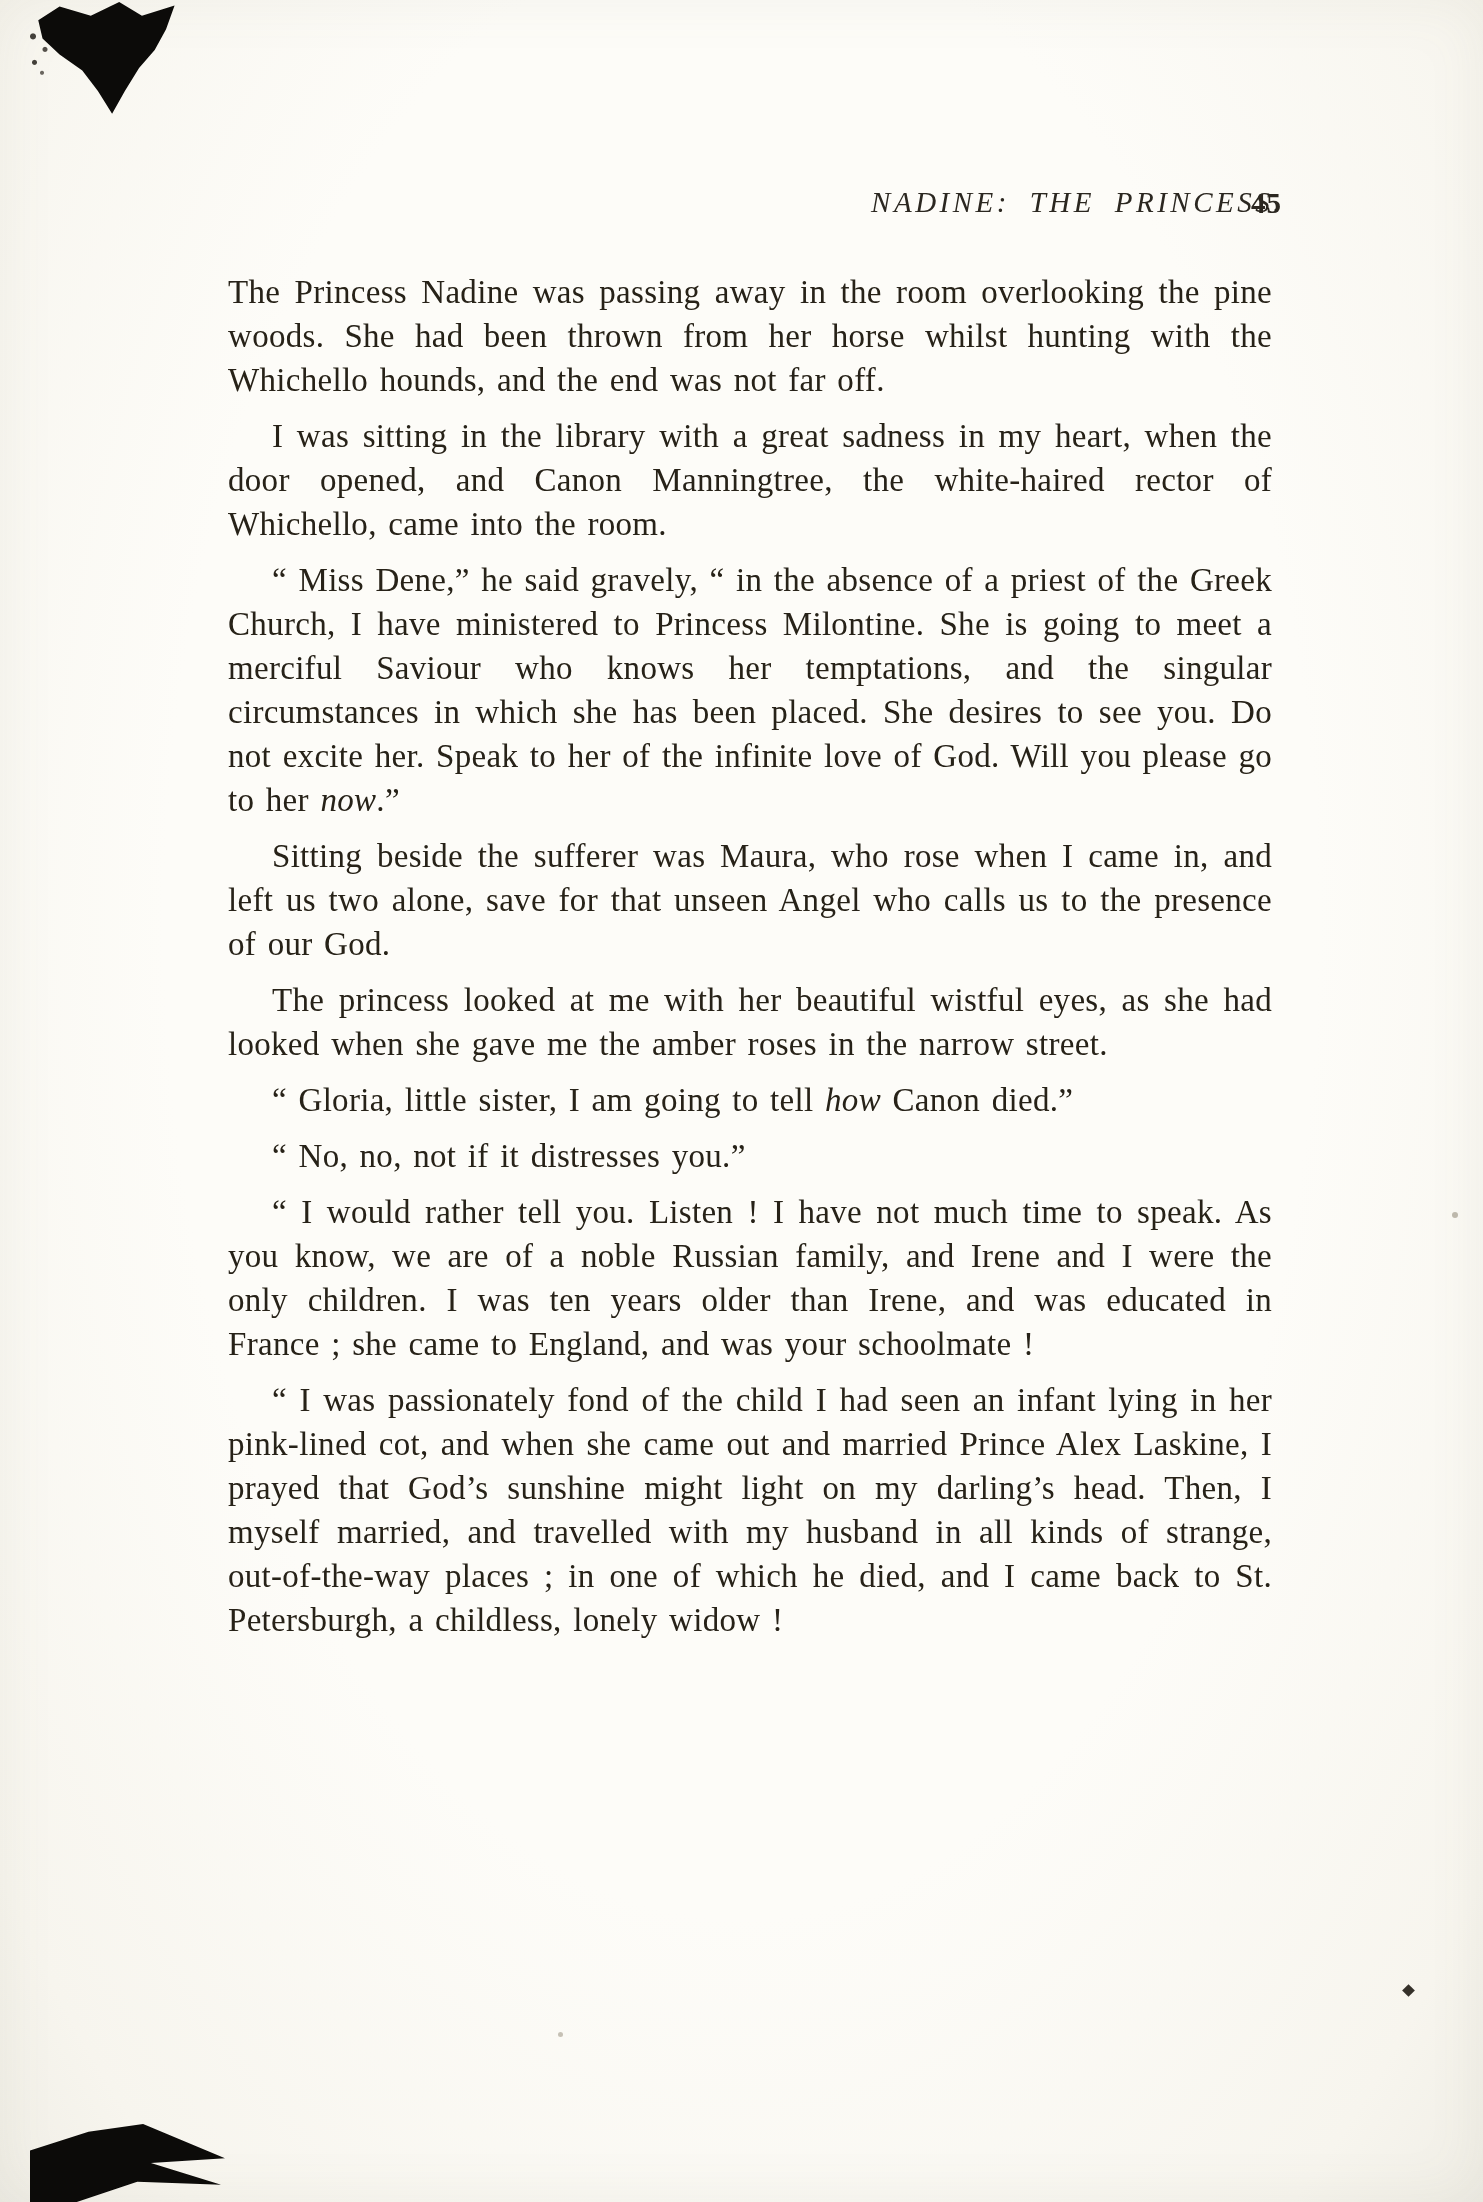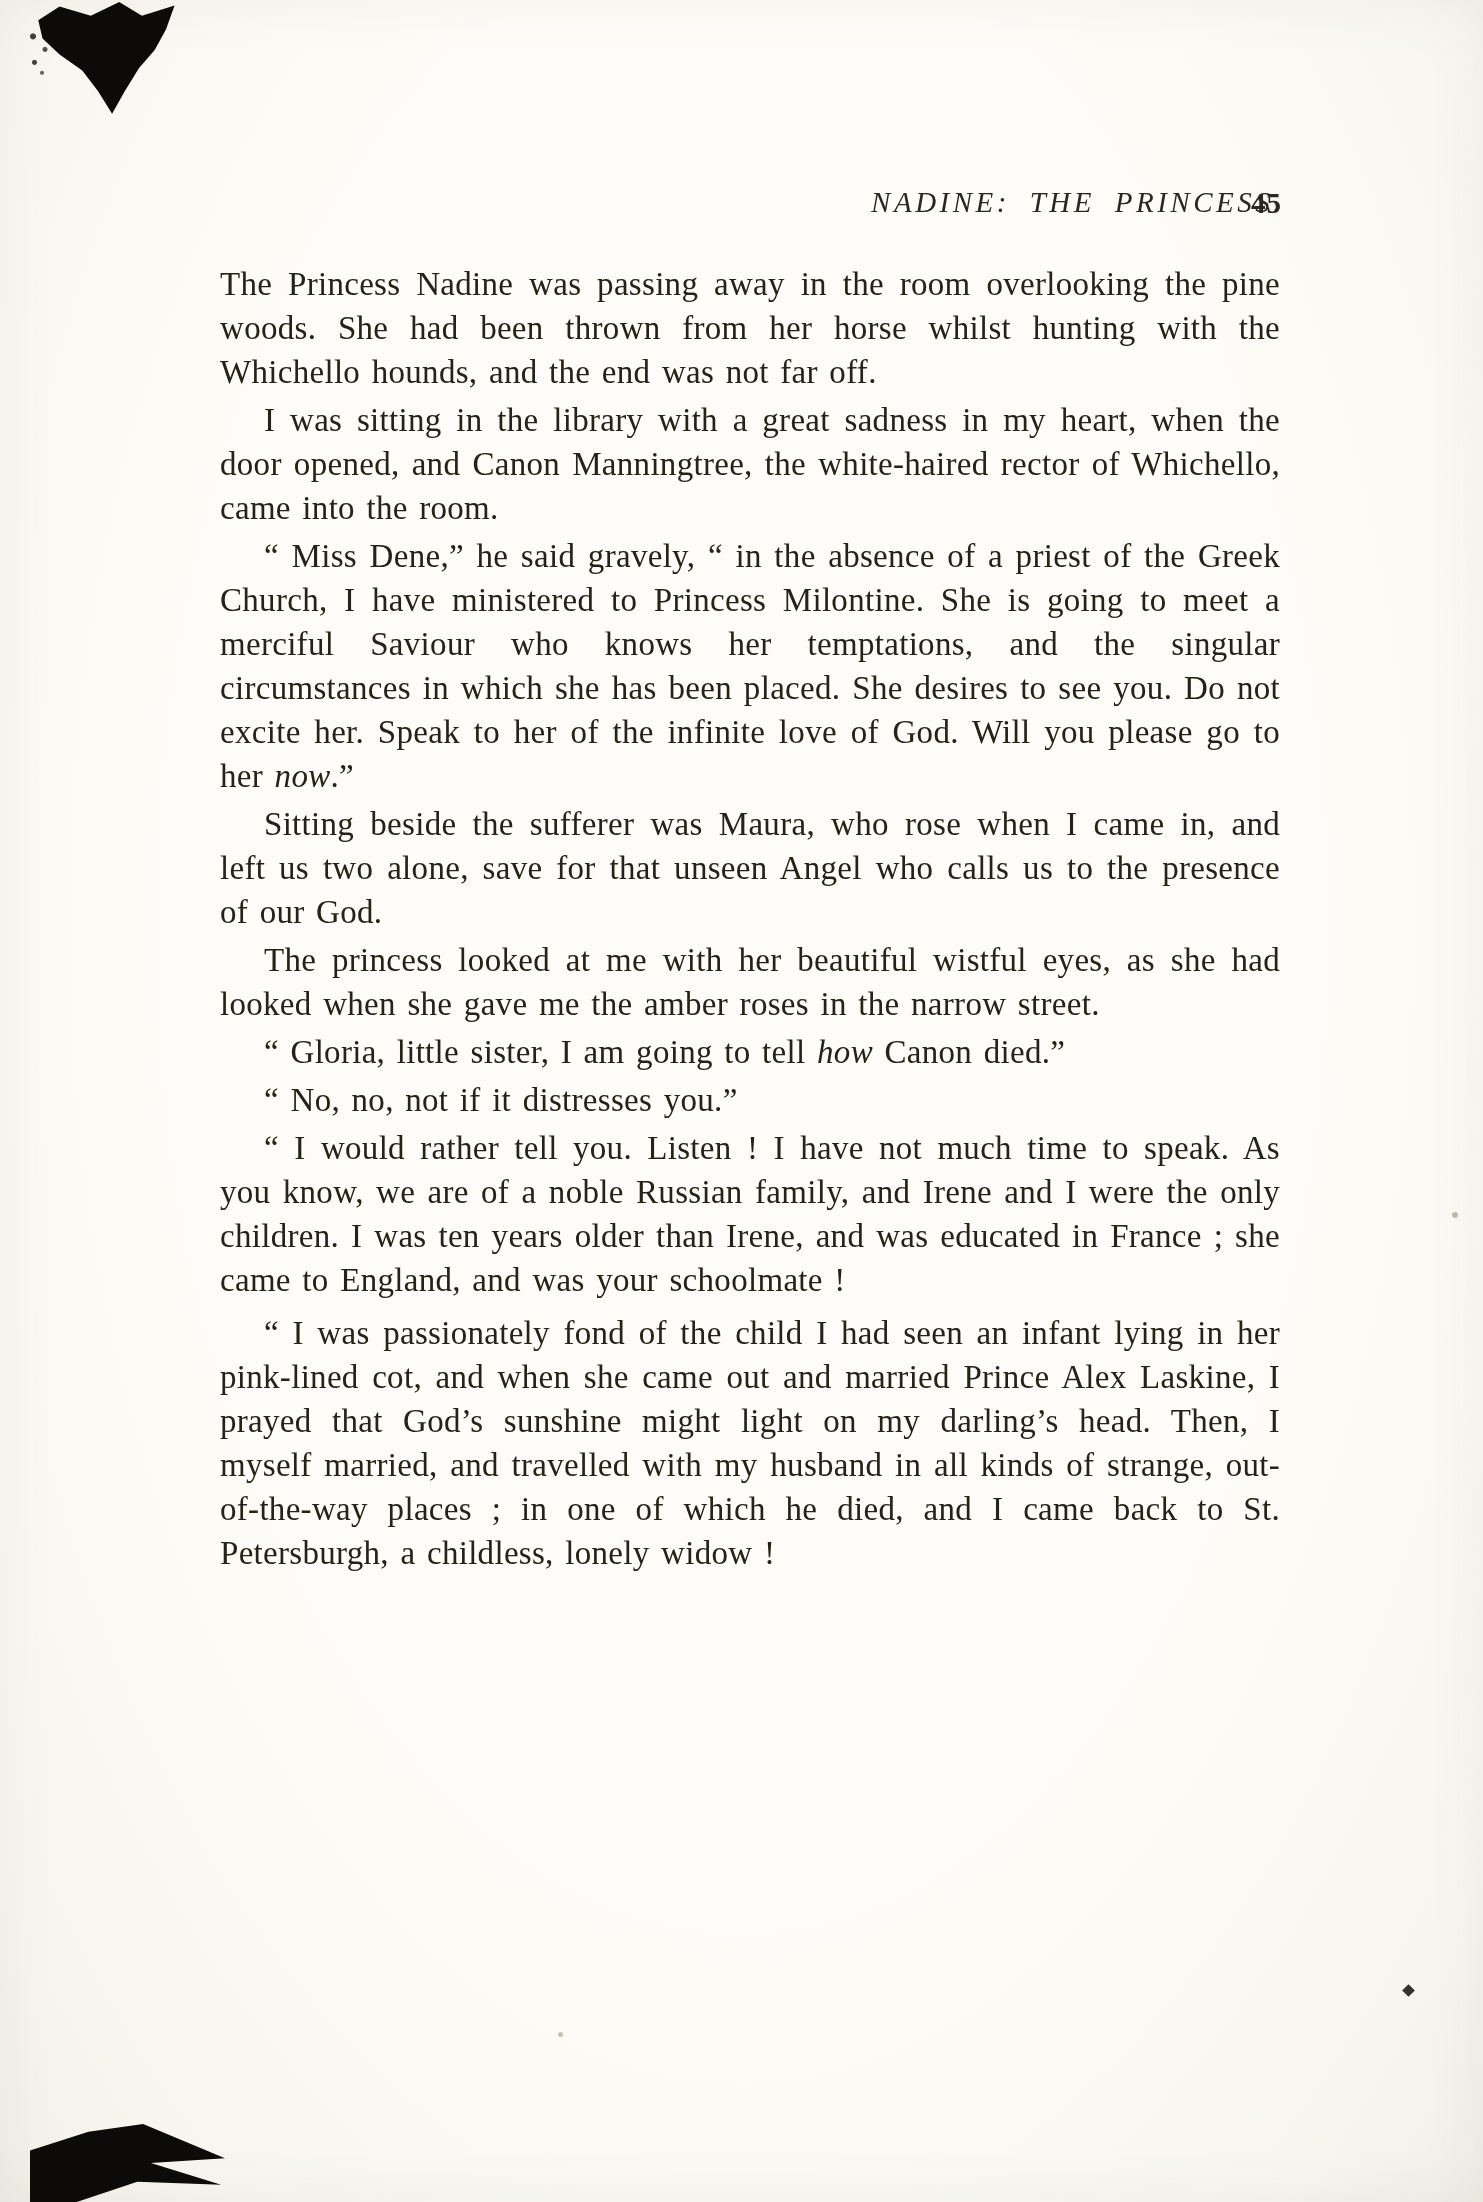--- a/index.html
+++ b/index.html
@@ -50,21 +50,21 @@
     left: 216px;
     top: 258px;
     width: 1068px;
     font-size: 33px;
     line-height: 44px;
     color: #272218;
     text-align: justify;
     letter-spacing: 0.3px;
     word-spacing: 3px;
   }
-  .para { margin: 4px; text-indent: 44px; }
+  .para { margin: 12px; text-indent: 44px; }
   .para.flush { text-indent: 0; }
   .para.gap { margin-top: 9px; }
   em { font-style: italic; }
 
   
   .blot-tl {
     position: absolute;
     left: 34px;
     top: 2px;
     width: 142px;

